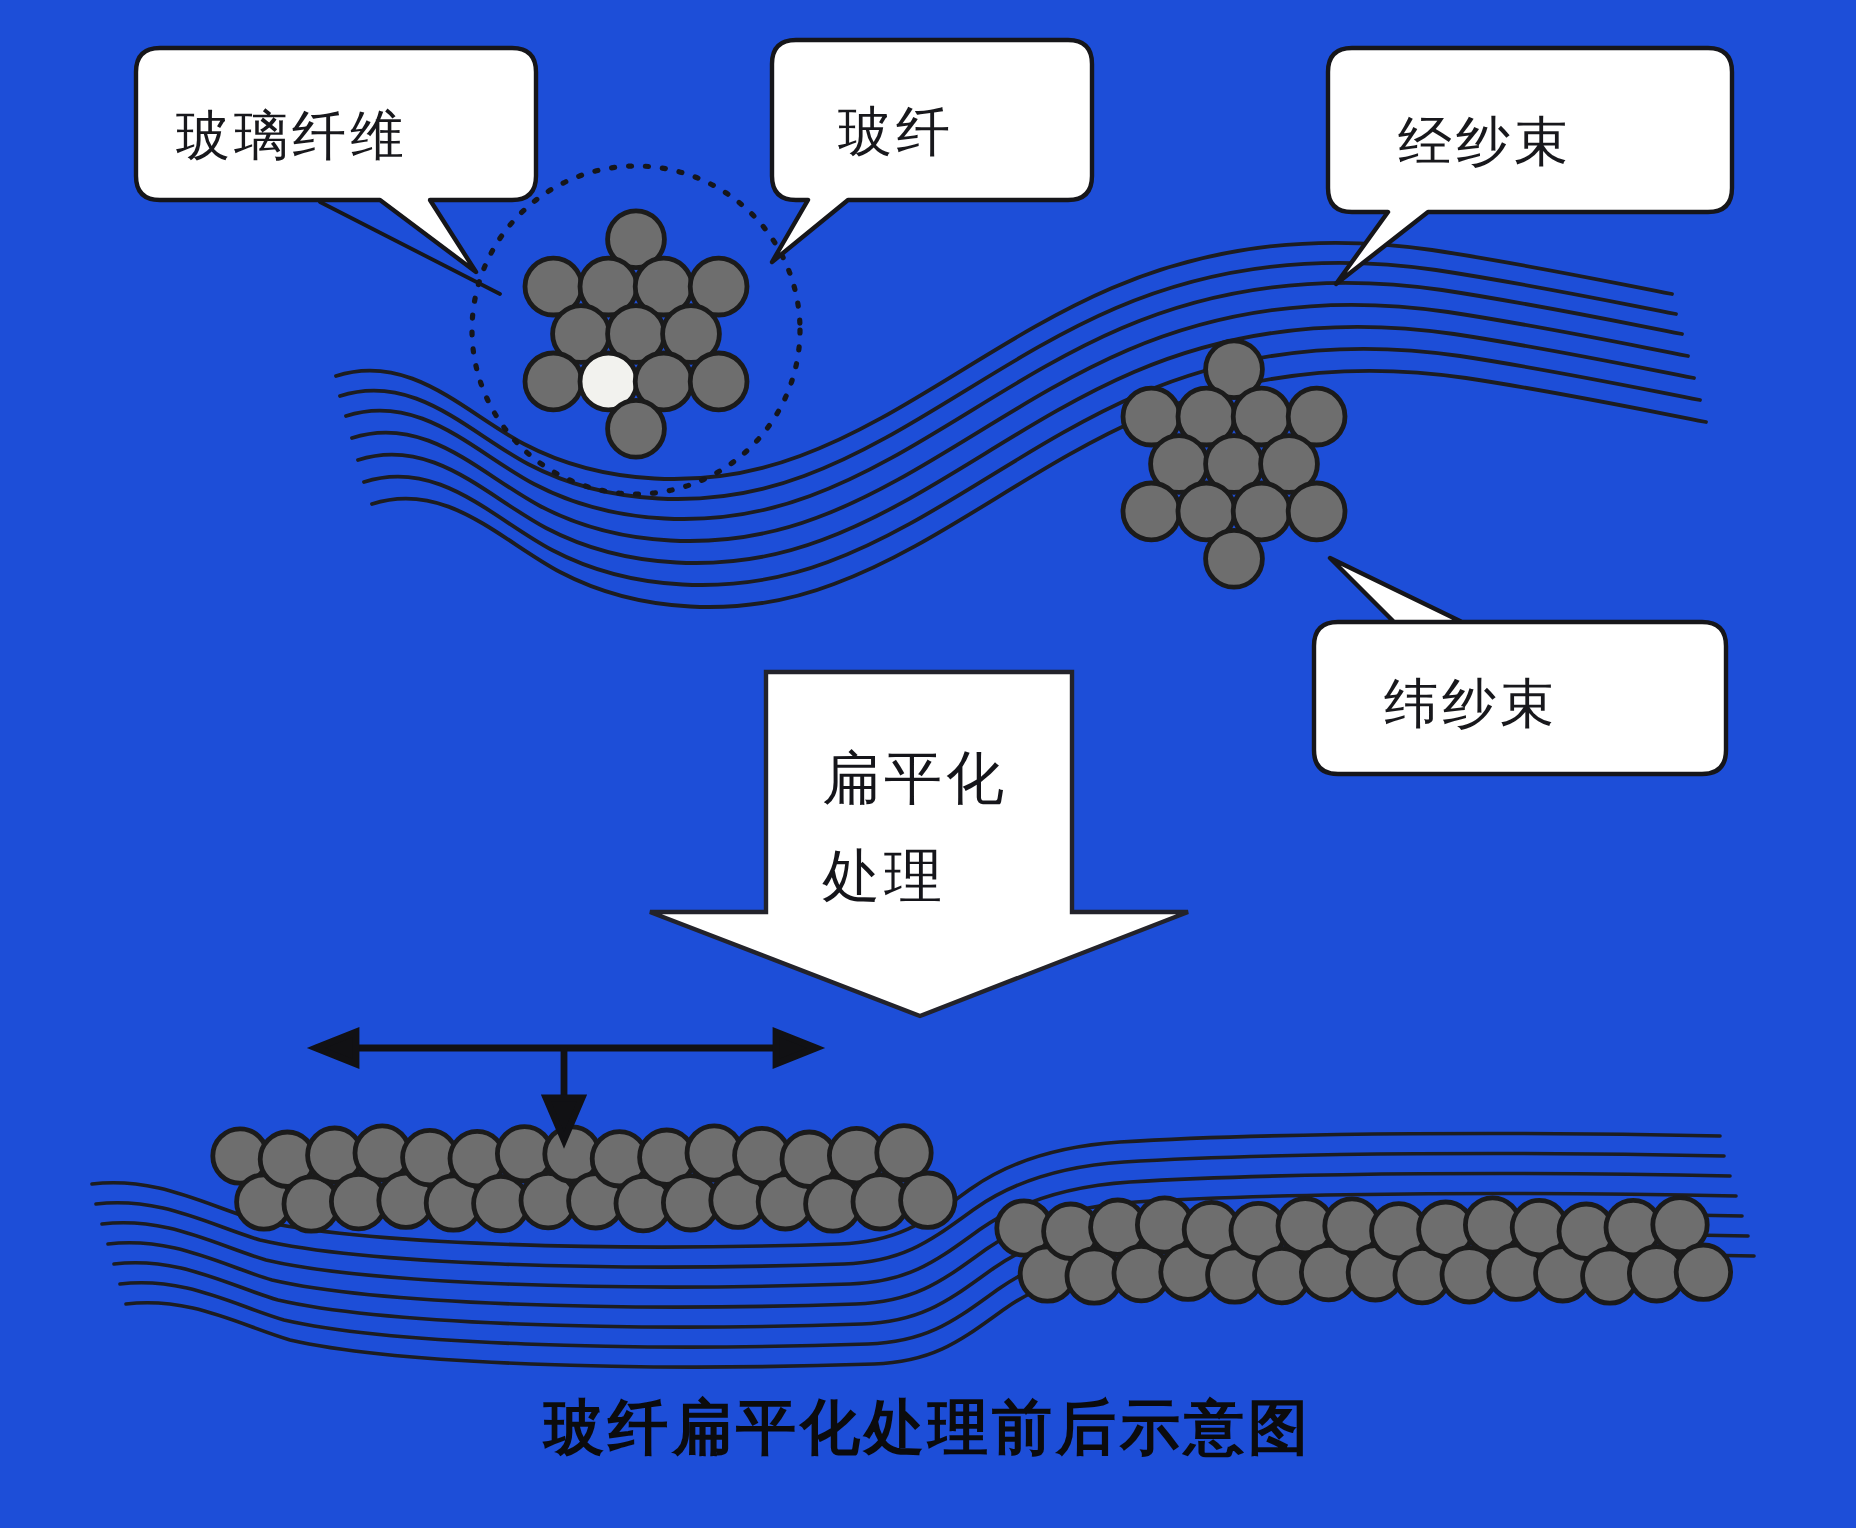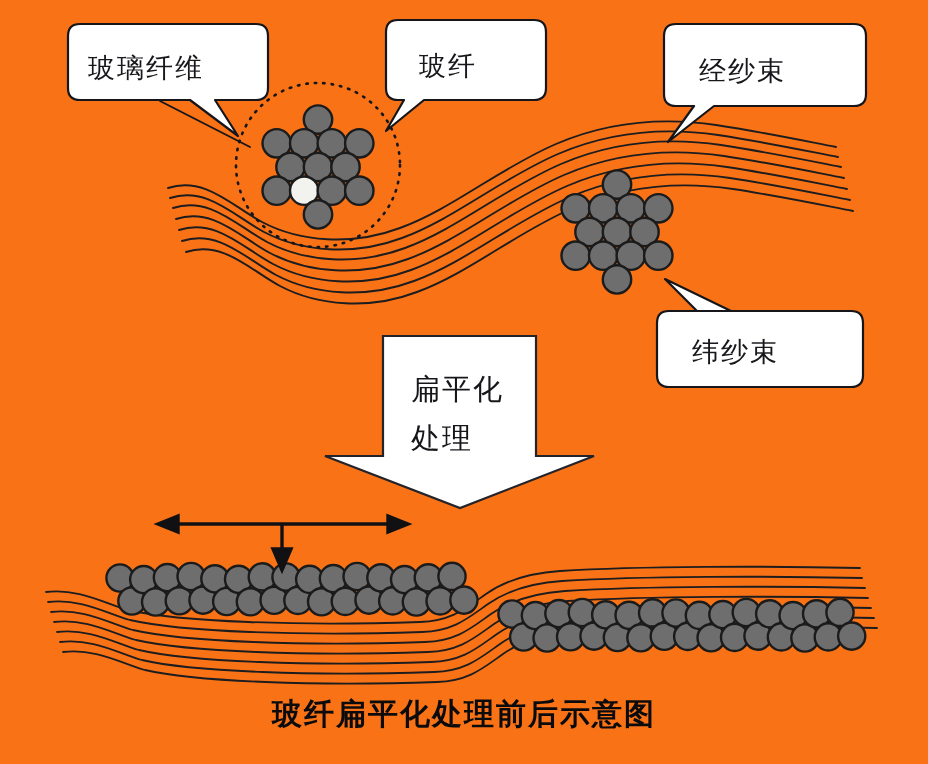--- a/index.html
+++ b/index.html
@@ -10,21 +10,21 @@
   body {
     width: 928px;
     height: 764px;
     overflow: hidden;
     font-family: "Liberation Sans", sans-serif;
   }
   #stage {
     position: relative;
     width: 928px;
     height: 764px;
-    background: #f97316;
+    background: #1d4ed8;
   }
   #stage svg.layer {
     position: absolute;
     left: 0;
     top: 0;
     width: 928px;
     height: 764px;
   }
   .bubble-text {
     font-family: "Liberation Serif", "DejaVu Serif", serif;

